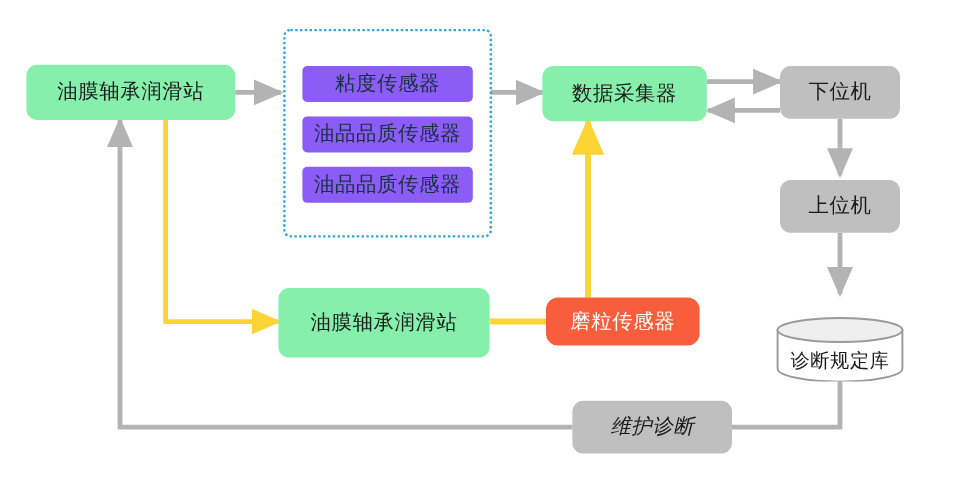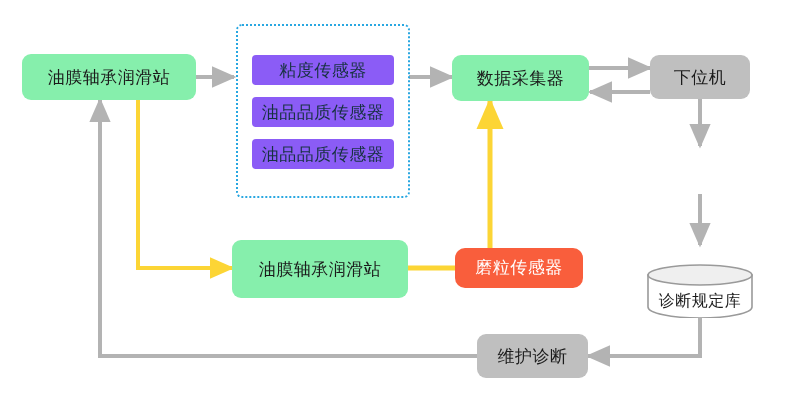--- a/index.html
+++ b/index.html
@@ -166,34 +166,37 @@
   </div>
 
   <div class="node node-blue" style="left:252px; top:139px; width:142px; height:30px;">
     <span>油品品质传感器</span>
   </div>
 
   <div class="node node-gray" style="left:650px; top:55px; width:100px; height:44px;">
     <span>下位机</span>
   </div>
 
+  <div class="node node-gray" style="left:650px; top:150px; width:100px; height:44px;">
+    <span>上位机</span>
+  </div>
 
   <div class="cylinder" style="left:646px; top:264px; width:108px; height:54px;">
     <svg width="108" height="54" viewBox="0 0 108 54">
       <path d="M2,11 L2,43 A52,11 0 0 0 106,43 L106,11 Z" fill="#FFFFFF" stroke="#9A9A9A" stroke-width="1.6"></path>
       <ellipse cx="54" cy="11" rx="52" ry="10" fill="#EFEFEF" stroke="#9A9A9A" stroke-width="1.6"></ellipse>
     </svg>
     <div class="cyl-label" style="top:27px;">诊断规定库</div>
   </div>
 
   <div class="node node-yellow node-two-line" style="left:232px; top:240px; width:176px; height:58px;">
     <span>油膜轴承润滑站</span>
   </div>
 
   <div class="node node-orange" style="left:455px; top:248px; width:128px; height:40px;">
     <span>磨粒传感器</span>
   </div>
 
-  <div class="node node-gray" style="left:477px; top:334px; width:111px; height:44px;">
+  <div class="node node-gray" style="left:477px; top:334px; width:133px; height:44px;font-style:italic;">
     <span>维护诊断</span>
   </div>
 
 </div>
 
 </body></html>

